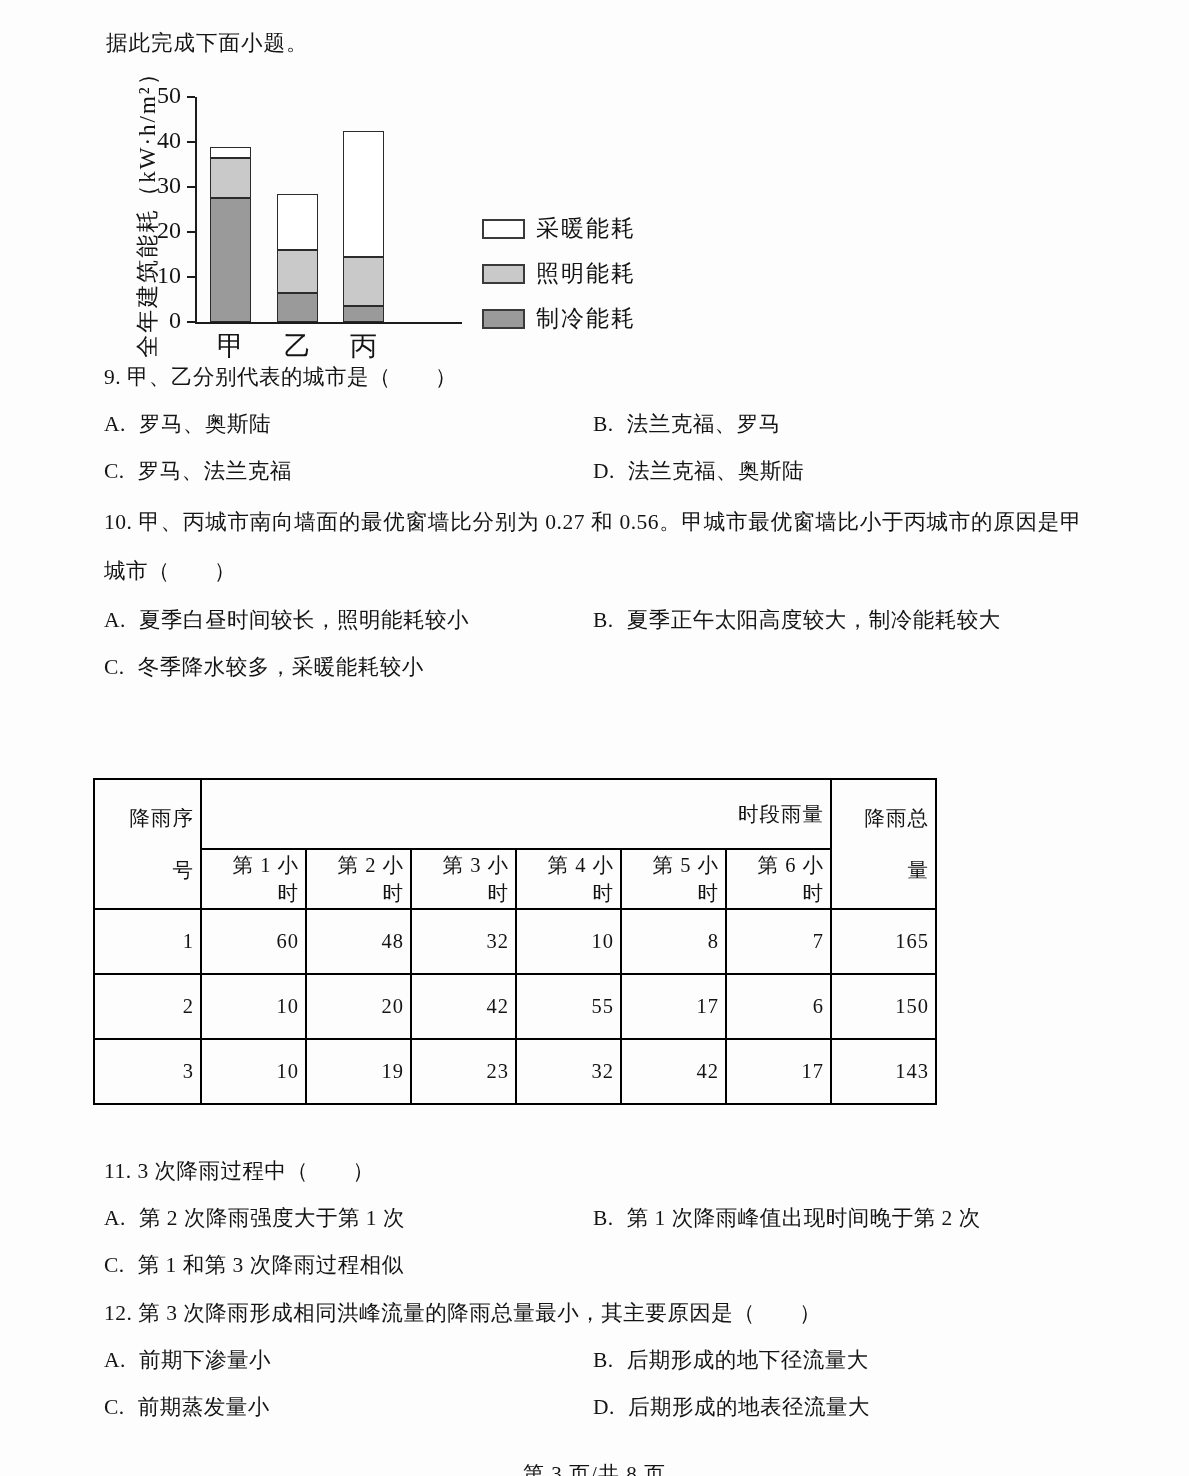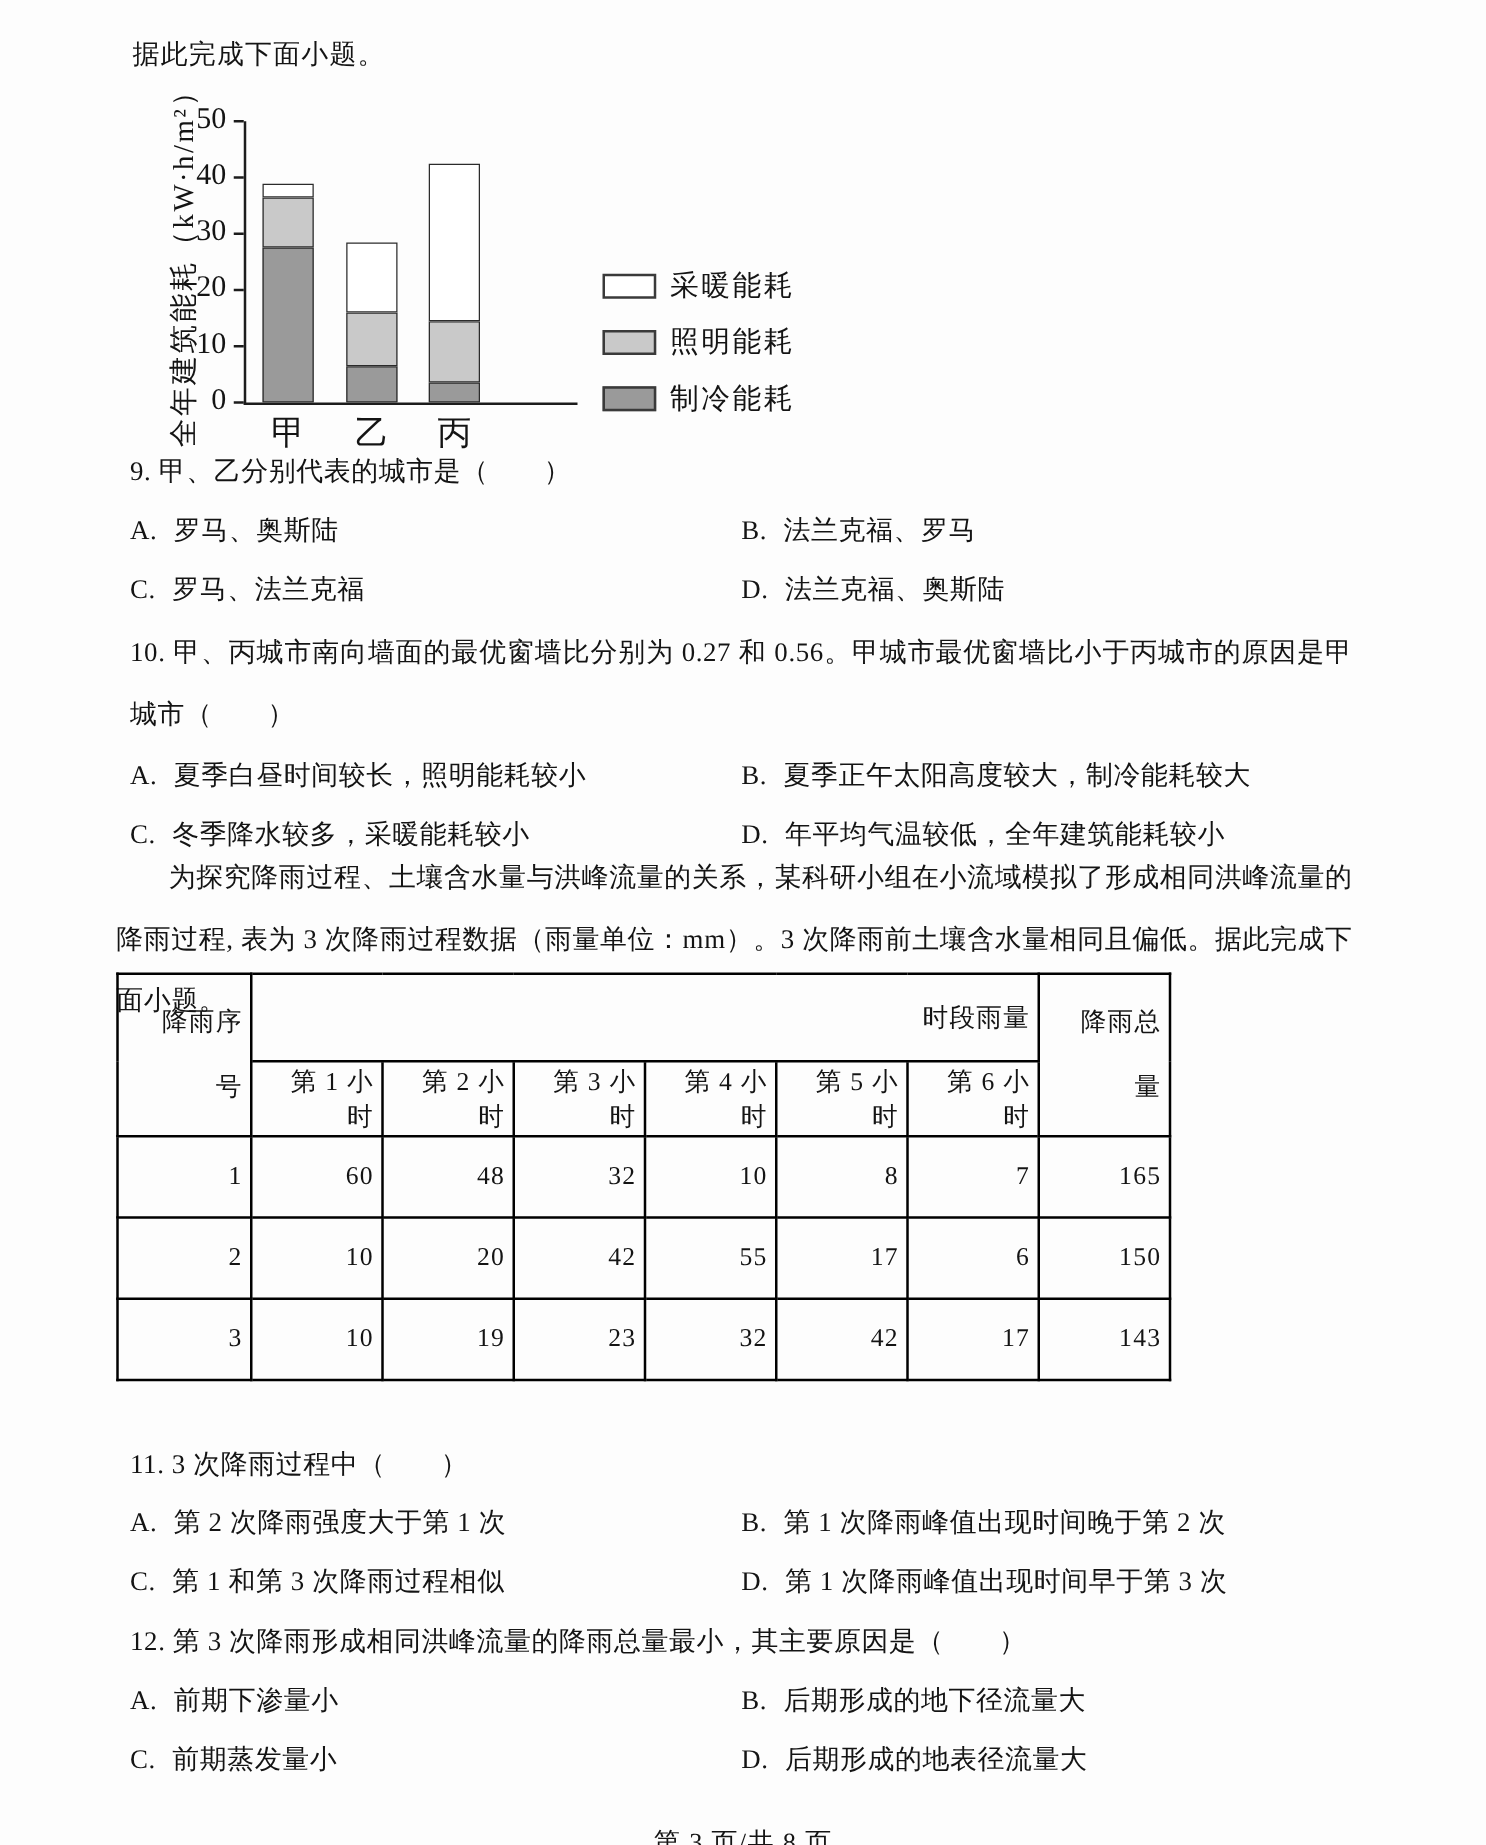--- a/index.html
+++ b/index.html
@@ -93,25 +93,23 @@
       <div class="opt"><span class="olab">D.</span><span>法兰克福、奥斯陆</span></div>
     </div>
   </div>
 
   <div class="abs" style="left:104px;top:498px;width:978px;">
     <div class="stem wrap">10. 甲、丙城市南向墙面的最优窗墙比分别为 0.27 和 0.56。甲城市最优窗墙比小于丙城市的原因是甲城市（　　）</div>
     <div class="opts" style="margin-top:8px;">
       <div class="opt"><span class="olab">A.</span><span>夏季白昼时间较长，照明能耗较小</span></div>
       <div class="opt"><span class="olab">B.</span><span>夏季正午太阳高度较大，制冷能耗较大</span></div>
       <div class="opt"><span class="olab">C.</span><span>冬季降水较多，采暖能耗较小</span></div>
-      <div class="opt"><span class="olab">D.</span><span>年平均气温较低，全年建筑能耗较小</span></div>
     </div>
   </div>
 
-  <div class="abs passage" style="left:93px;top:678px;">为探究降雨过程、土壤含水量与洪峰流量的关系，某科研小组在小流域模拟了形成相同洪峰流量的降雨过程, 表为 3 次降雨过程数据（雨量单位：mm）。3 次降雨前土壤含水量相同且偏低。据此完成下面小题。</div>
 
   <table class="rain abs" style="left:93px;top:778px;">
     <colgroup>
       <col style="width:107px;">
         <col style="width:105px;">
         <col style="width:105px;">
         <col style="width:105px;">
       <col style="width:105px;">
         <col style="width:105px;">
         <col style="width:105px;">
@@ -163,21 +161,20 @@
     </tr>
   </tbody>
     </table>
 
   <div class="abs" style="left:104px;top:1154px;width:978px;">
     <div class="stem">11. 3 次降雨过程中（　　）</div>
     <div class="opts">
       <div class="opt"><span class="olab">A.</span><span>第 2 次降雨强度大于第 1 次</span></div>
       <div class="opt"><span class="olab">B.</span><span>第 1 次降雨峰值出现时间晚于第 2 次</span></div>
       <div class="opt"><span class="olab">C.</span><span>第 1 和第 3 次降雨过程相似</span></div>
-      <div class="opt"><span class="olab">D.</span><span>第 1 次降雨峰值出现时间早于第 3 次</span></div>
     </div>
   </div>
 
   <div class="abs" style="left:104px;top:1296px;width:978px;">
     <div class="stem">12. 第 3 次降雨形成相同洪峰流量的降雨总量最小，其主要原因是（　　）</div>
     <div class="opts">
       <div class="opt"><span class="olab">A.</span><span>前期下渗量小</span></div>
       <div class="opt"><span class="olab">B.</span><span>后期形成的地下径流量大</span></div>
       <div class="opt"><span class="olab">C.</span><span>前期蒸发量小</span></div>
       <div class="opt"><span class="olab">D.</span><span>后期形成的地表径流量大</span></div>

